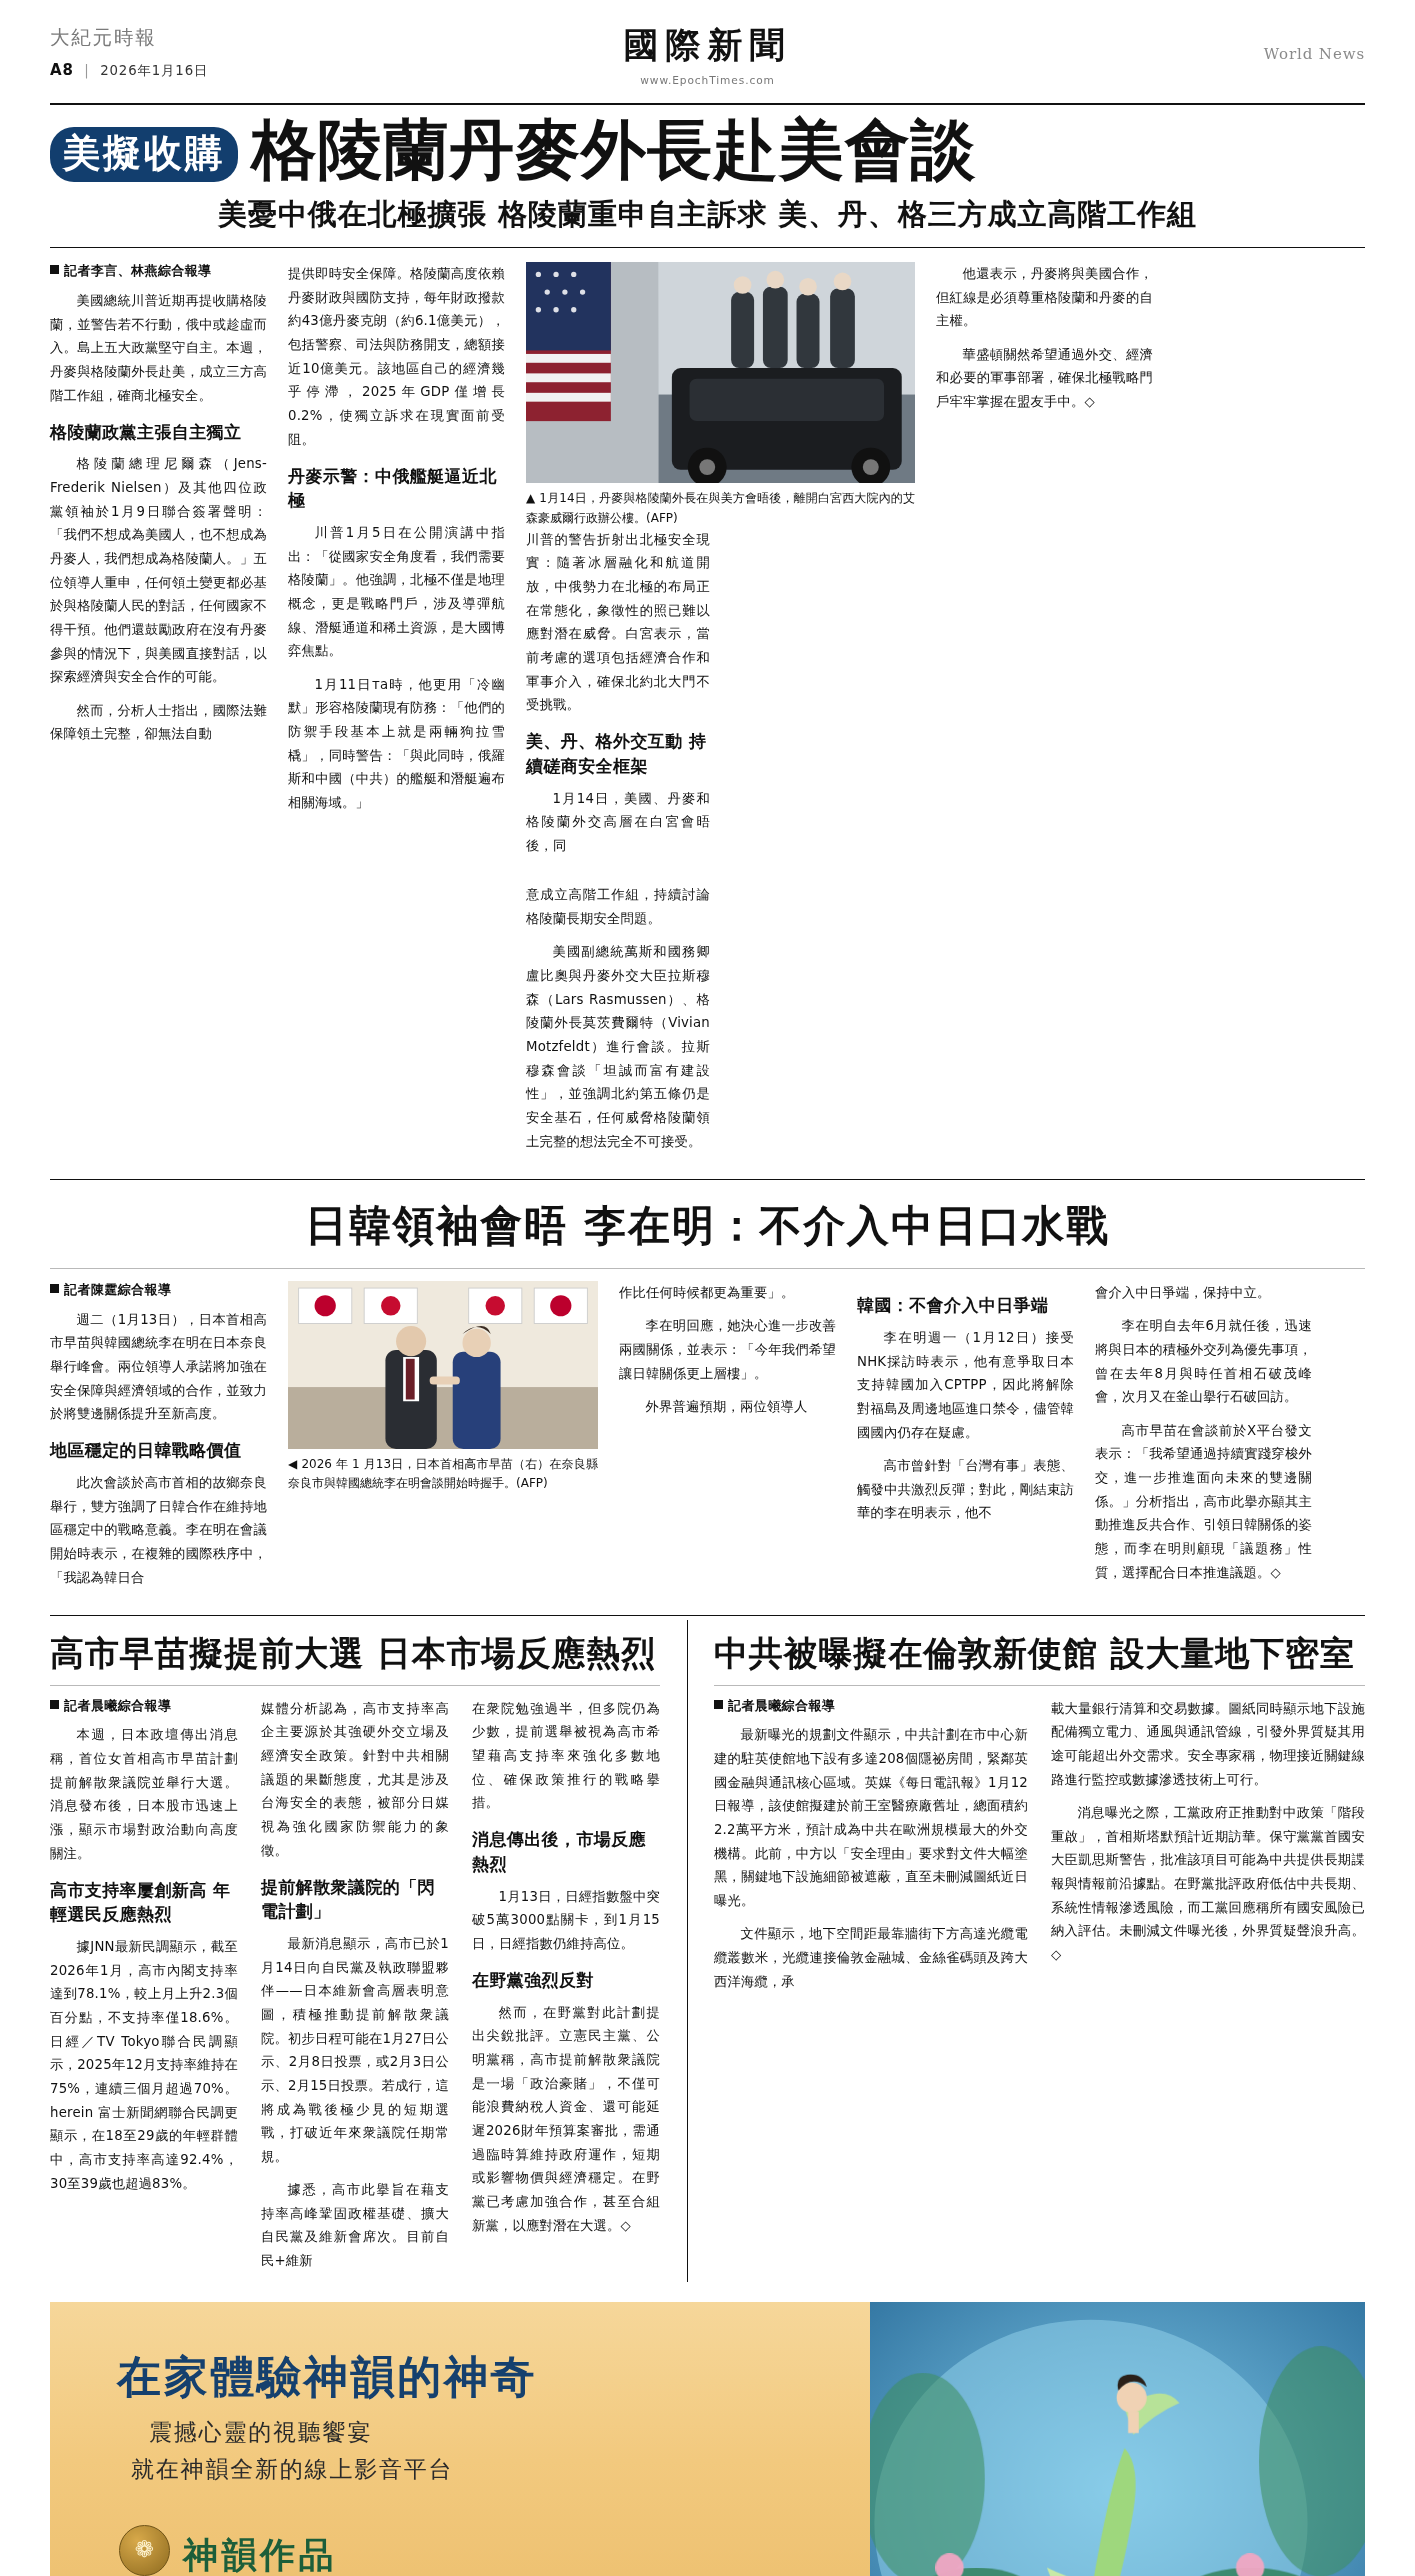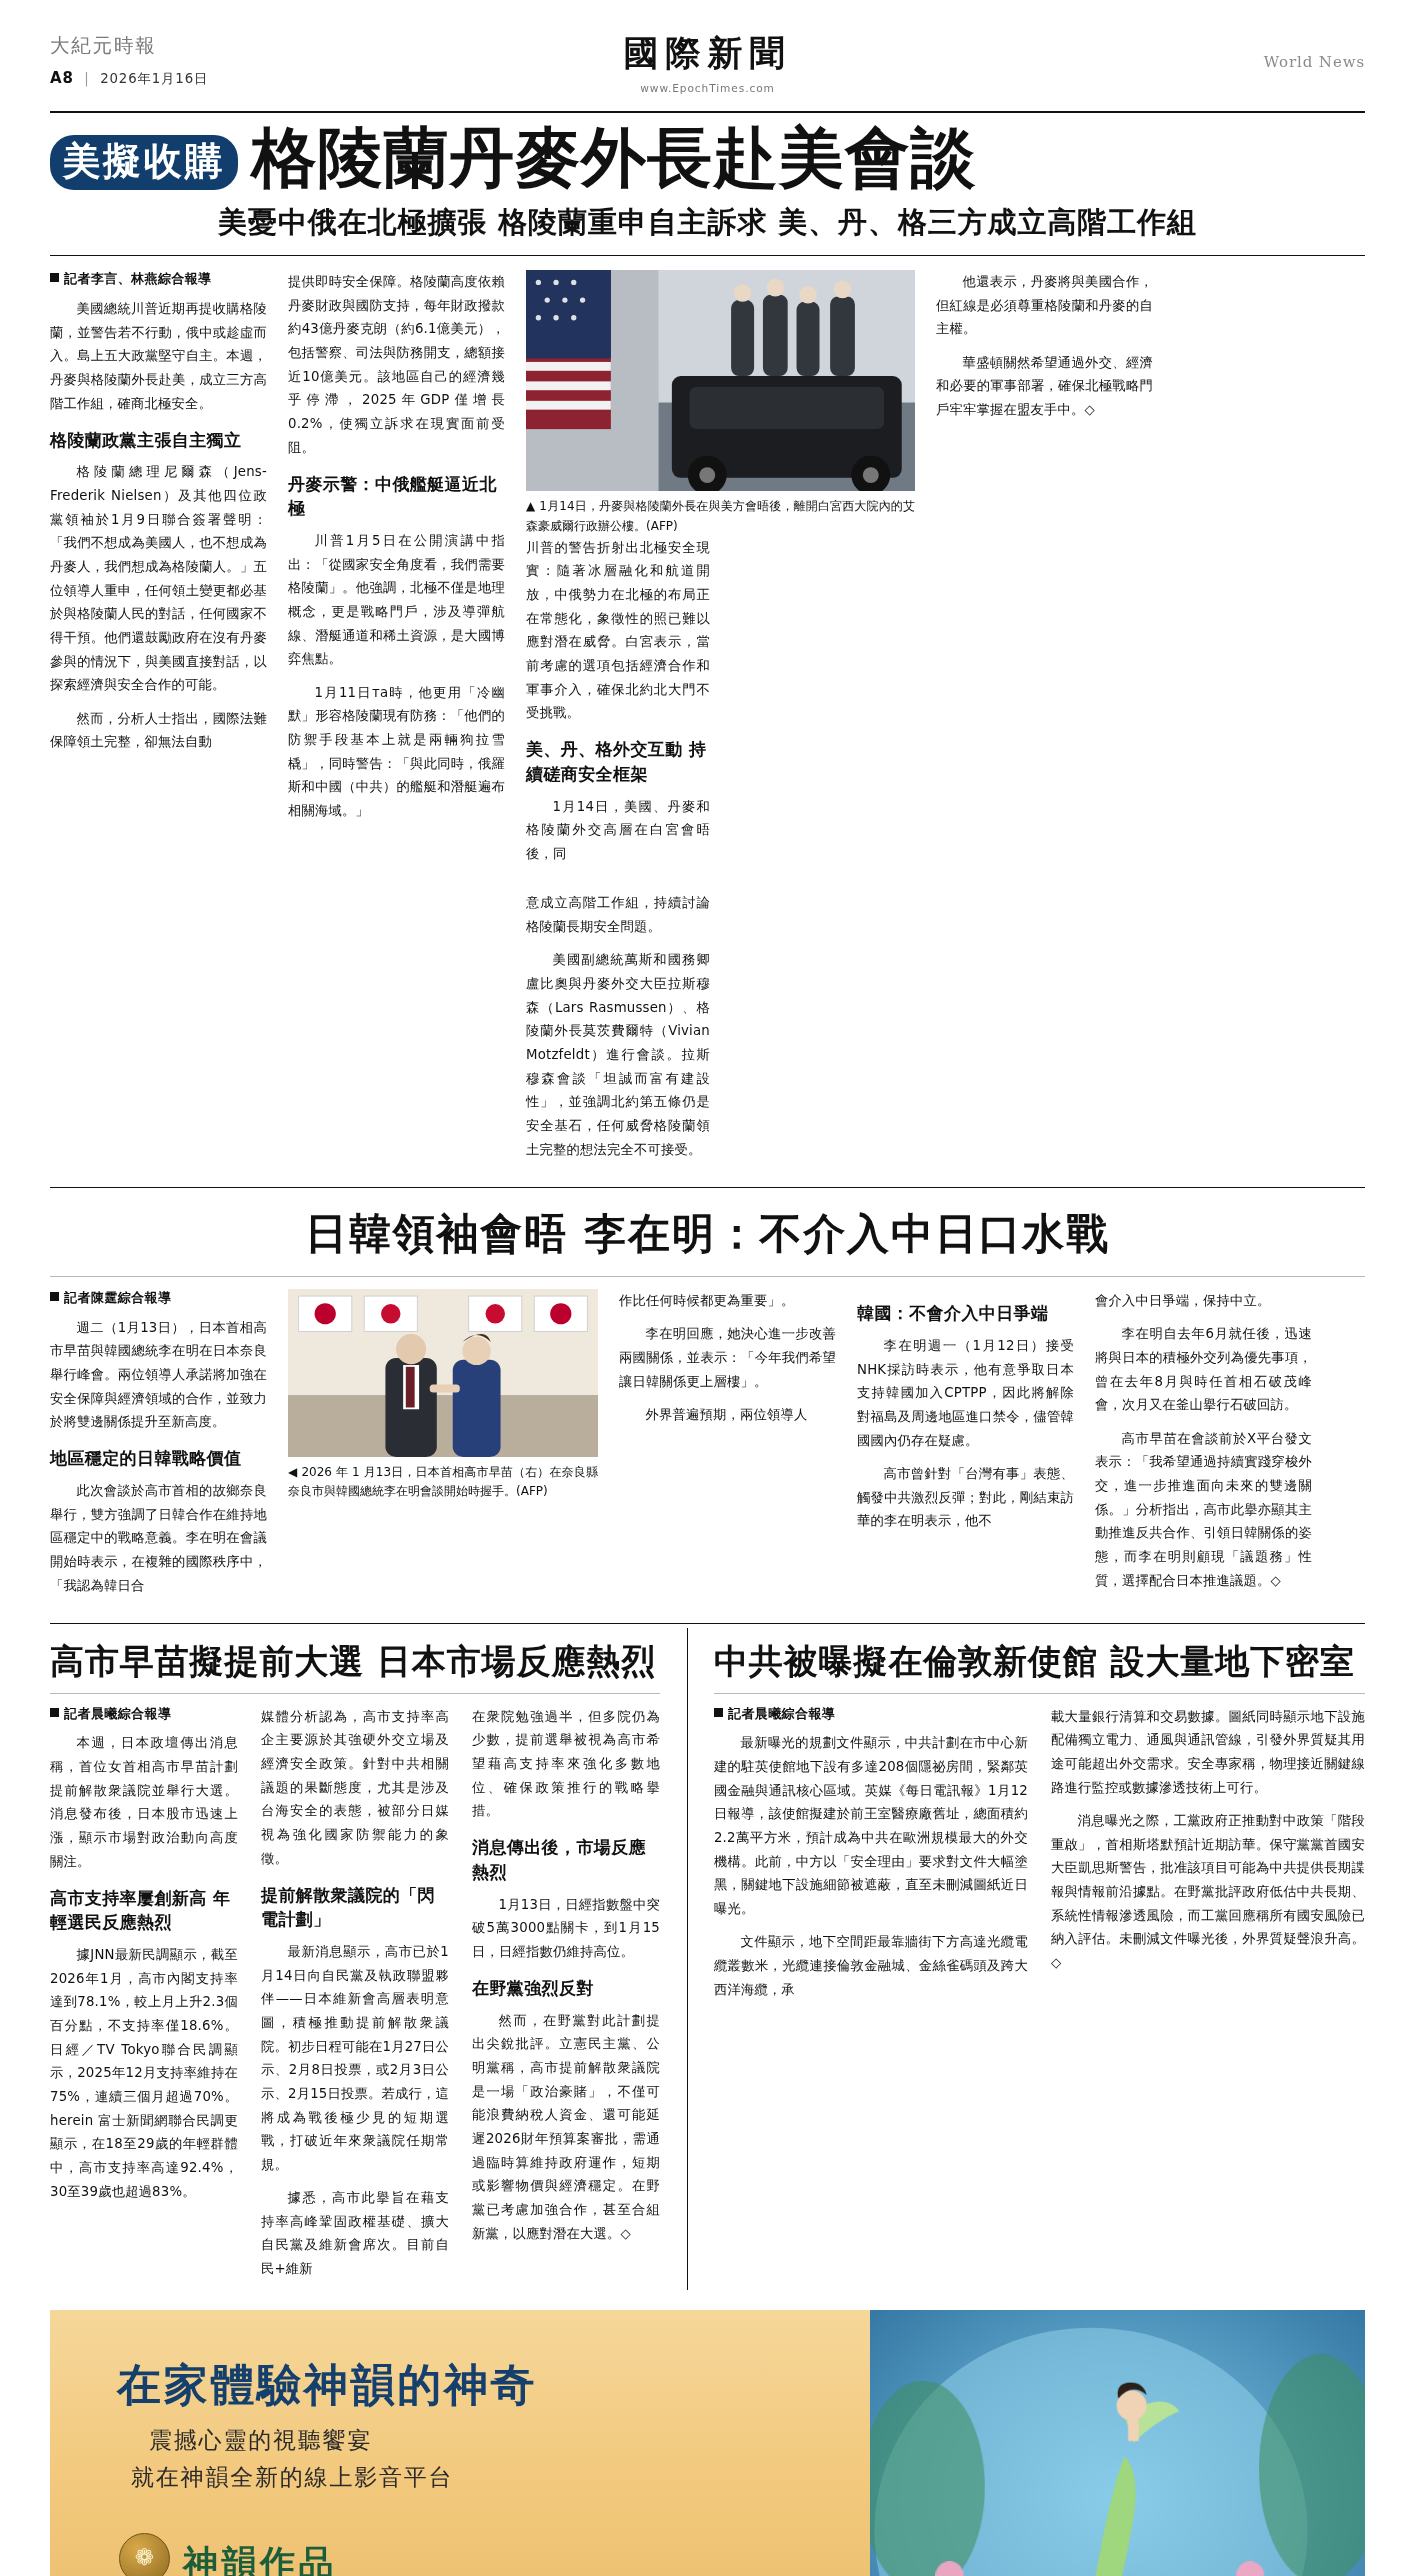--- a/index.html
+++ b/index.html
@@ -4,21 +4,21 @@
 <style>
   * { box-sizing: border-box; }
   html, body { margin:0; padding:0; }
   body {
     width:1415px; height:2576px;
     background:#ffffff;
     font-family:"DejaVu Sans","Liberation Sans",sans-serif;
     color:#111;
     -webkit-font-smoothing:antialiased;
   }
-  .page { position:relative; width:1415px; height:2576px; padding:12px 50px; }
+  .page { position:relative; width:1415px; height:2576px; padding:4px 50px; }
 
   
   .masthead { position:relative; height:99px; padding-top:16px; }
   .mh-left { position:absolute; left:0; top:19.5px; }
   .mh-logo { font-family:"DejaVu Serif","Liberation Serif",serif; font-size:19.5px; letter-spacing:1.8px; color:#7a7a7a; }
   .mh-meta { margin-top:10.6px; font-size:13.3px; color:#333; letter-spacing:0.9px; }
   .mh-meta .pg { font-weight:bold; color:#111; font-size:15px; }
   .mh-meta .sep { color:#999; margin:0 5.3px; }
   .mh-center { position:absolute; left:0; right:0; top:17.7px; text-align:center; }
   .mh-title { font-family:"DejaVu Serif","Liberation Serif",serif; font-weight:bold; font-size:35px; letter-spacing:7px; color:#111; }

